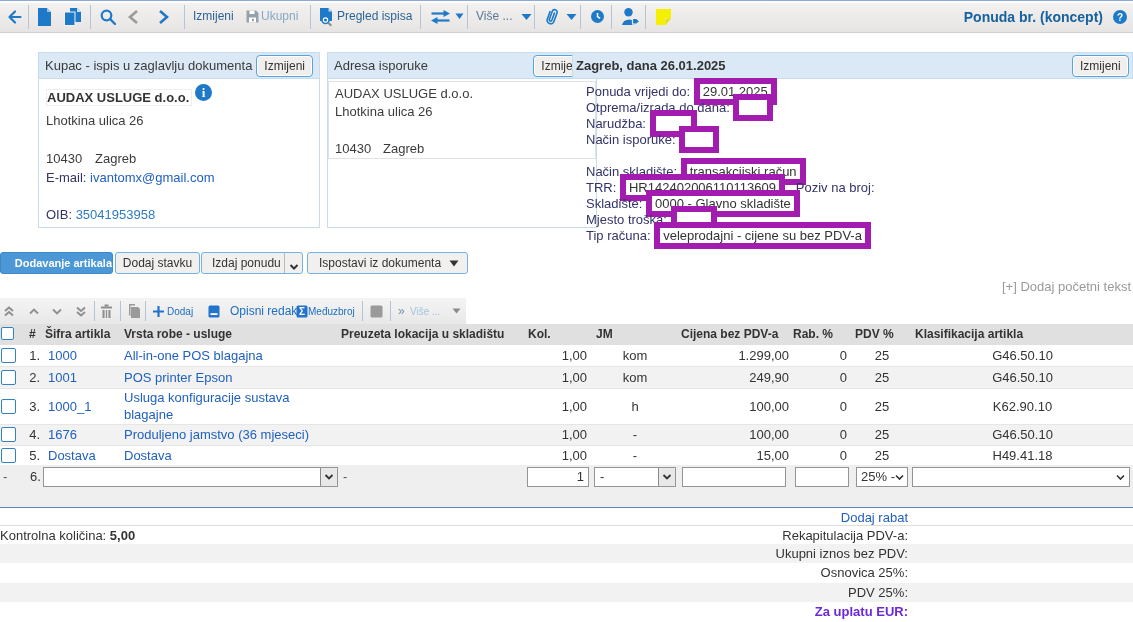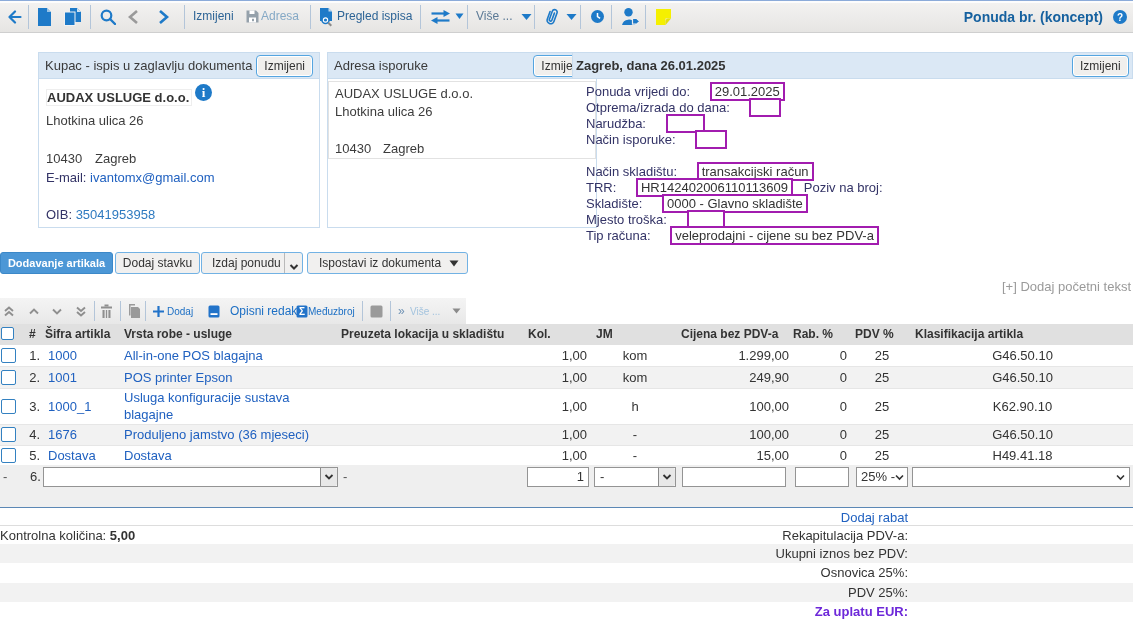--- a/index.html
+++ b/index.html
@@ -40,21 +40,21 @@
   border-radius:2px; }
 
 #row6 { position:absolute; left:0; top:465px; width:1133px; height:42px; background:#efefef; }
 .inp { position:absolute; top:2px; height:20px; background:#fff; border:1px solid #949494; }
 .carbtn { position:absolute; top:0; right:0; width:17px; height:18px; background:#e8e8e8;
   border-left:1px solid #8a8a8a; border-radius:0 2px 2px 0; }
 
 .sumrow { position:absolute; left:0; width:1133px; height:19px; line-height:19px; }
 .sumlab { position:absolute; right:225px; top:0; }
 .navy { color:#333366; }
-.valbox { background:#fff; border:2px solid #a21caf; padding:0 3px;margin-left:16px; }
+.valbox { background:#fff; border:6px solid #a21caf; padding:0 3px; }
 </style>
 </head>
 <body>
 
 <div id="toolbar"></div>
 <div id="topline"></div>
 <div id="topline2"></div>
 <div class="ticon" style="left:8px;">
   <svg width="14" height="16" viewBox="0 0 14 16">
       <path d="M1.5 8 h11 M1.5 8 l5.5 -5.5 M1.5 8 l5.5 5.5" stroke="#1e7ac8" stroke-width="2.2" fill="none" stroke-linecap="round"></path>
@@ -95,21 +95,21 @@
 <div class="sep" style="left:184px;"></div>
 <div class="ttext" style="left:193px;">Izmijeni</div>
 <div class="ticon" style="left:246px;">
   <svg width="13" height="13" viewBox="0 0 13 13">
       <path d="M0.5 0.5 h9.5 l2.5 2.5 v9.5 h-12 z" fill="#95a1ab"></path>
       <rect x="3.5" y="0.5" width="5" height="3.5" fill="#fff"></rect>
       <rect x="3" y="7.5" width="7" height="5" fill="#fff"></rect>
       <rect x="6" y="8.8" width="2" height="2.4" fill="#95a1ab"></rect>
     </svg>
 </div>
-<div class="ttext" style="left:261px; color:#85a9c6;">Adresa</div>
+<div class="ttext" style="left:261px; color:#85a9c6;">Ukupni</div>
 <div class="sep" style="left:310px;"></div>
 <div class="ticon" style="left:319px;">
   <svg width="16" height="20" viewBox="0 0 16 20">
       <path d="M1 1 h8.5 l3.5 3.5 v9.5 h-12 z" fill="#1e7ac8"></path>
       <path d="M9.5 1 l3.5 3.5 h-3.5 z" fill="#bcd7ee"></path>
       <circle cx="6.5" cy="13" r="3.5" fill="#fff" stroke="#1e7ac8" stroke-width="1.6"></circle>
       <circle cx="6.5" cy="13" r="1.6" fill="#1e7ac8"></circle>
       <path d="M9.3 15.8 L12.3 18.8" stroke="#8a8a8a" stroke-width="2"></path>
     </svg>
 </div>
@@ -205,28 +205,28 @@
   <div class="abs" style="left:55px; top:88px; color:#3c3c3c;">Zagreb</div>
 </div>
 
 <div class="abs" style="left:572px; top:52px; width:561px; height:27px; background:#dbe8f5; border:1px solid #c9dcee; line-height:25px; padding-left:3px; color:#333; font-weight:bold;">Zagreb, dana 26.01.2025</div>
 <div class="pbtn" style="left:1072px; top:55px; position:absolute;">Izmijeni</div>
 <div id="p3content" class="abs" style="left:572px; top:79px; width:561px;">
   <div class="abs" style="left:14px; top:5px;"><span class="navy">Ponuda vrijedi do:</span> <span class="valbox">29.01.2025</span></div>
   <div class="abs" style="left:14px; top:21px;"><span class="navy">Otprema/izrada do dana:</span> <span class="valbox">​&nbsp;&nbsp;&nbsp;&nbsp;&nbsp;&nbsp;</span></div>
   <div class="abs" style="left:14px; top:37px;"><span class="navy">Narudžba:</span> <span class="valbox">​&nbsp;&nbsp;&nbsp;&nbsp;&nbsp;&nbsp;&nbsp;&nbsp;</span></div>
   <div class="abs" style="left:14px; top:53px;"><span class="navy">Način isporuke:</span> <span class="valbox">​&nbsp;&nbsp;&nbsp;&nbsp;&nbsp;&nbsp;</span></div>
-  <div class="abs" style="left:14px; top:85px;"><span class="navy">Način skladištu:</span> <span class="valbox">transakcijski račun</span></div>
+  <div class="abs" style="left:14px; top:85px;"><span class="navy">Način skladište:</span> <span class="valbox">transakcijski račun</span></div>
   <div class="abs" style="left:14px; top:101px;"><span class="navy">TRR:</span> <span class="valbox">HR142402006110113609</span>&nbsp;&nbsp; <span class="navy">Poziv na broj:</span></div>
   <div class="abs" style="left:14px; top:117px;"><span class="navy">Skladište:</span> <span class="valbox">0000 - Glavno skladište</span></div>
   <div class="abs" style="left:14px; top:133px;"><span class="navy">Mjesto troška:</span> <span class="valbox">​&nbsp;&nbsp;&nbsp;&nbsp;&nbsp;&nbsp;&nbsp;&nbsp;</span></div>
   <div class="abs" style="left:14px; top:149px;"><span class="navy">Tip računa:</span> <span class="valbox">veleprodajni - cijene su bez PDV-a</span></div>
 </div>
 
-<div class="btn" id="btnactive" style="left:0px; width:113px;">Dodavanje artikala</div>
+<div class="btn" id="btnactive" style="left:0px; width:113px;text-align:right;">Dodavanje artikala</div>
 <div class="btn" style="left:115px; width:85px;">Dodaj stavku</div>
 <div class="btn" style="left:201px; width:102px; text-align:left; padding-left:10px;">Izdaj ponudu</div>
 <div class="abs" style="left:284px; top:253px; width:1px; height:20px; background:#b9b9b9;"></div>
 <div class="abs" style="left:289px; top:259px;"><svg width="10" height="8" viewBox="0 0 10 8">
       <path d="M1.5 2 L5 5.5 L8.5 2" stroke="#333" stroke-width="2" fill="none"></path>
     </svg></div>
 <div class="btn" style="left:307px; width:161px; text-align:left; padding-left:11px;">Ispostavi iz dokumenta
   <svg width="10" height="7" viewBox="0 0 10 7" style="margin-left:5px;">
       <path d="M0.5 0.5 h9 l-4.5 6 z" fill="#333"></path>
     </svg>

